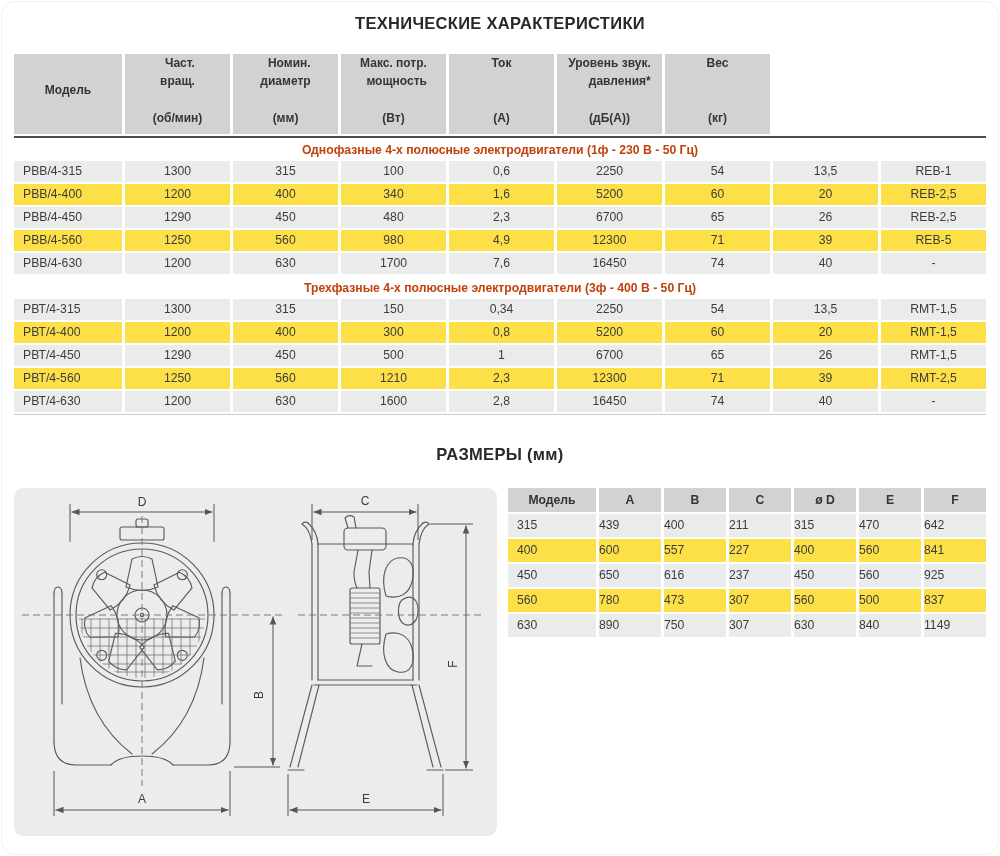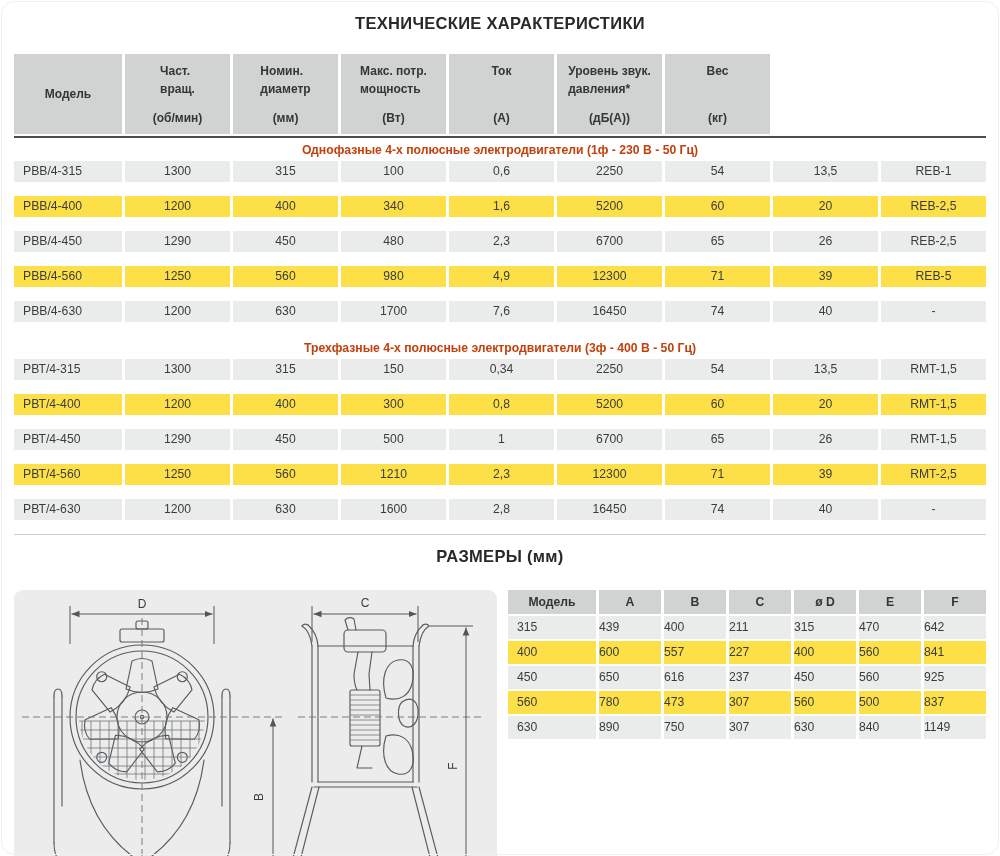--- a/index.html
+++ b/index.html
@@ -12,35 +12,35 @@
   .title{
     font-size:16.5px;font-weight:bold;color:#28292b;letter-spacing:.3px;
     margin:2px 0 21px 0;
     text-align:center;
   }
   
   .cols{display:grid;grid-template-columns:108px repeat(8,1fr);column-gap:3px;}
   .h-cell{
     background:#d1d2d2;min-height:80px;box-sizing:border-box;
     display:flex;flex-direction:column;justify-content:space-between;align-items:center;
-    text-align:left;padding:8px 2px 9px;
+    text-align:right;padding:0 2px 9px;
   }
   .h-cell.model-head{justify-content:center;}
   .h-label{font-weight:bold;font-size:12px;line-height:1.5;white-space:pre-line;color:#333537;}
   .h-unit{font-weight:bold;font-size:12px;color:#333537;}
   .spec-rule{height:2px;background:#4a4c4e;margin-top:2px;}
   .sec-title{text-align:center;font-weight:bold;font-size:12.2px;padding:5px 0 4px;color:#c2410c;}
-  .row{margin-bottom:14px;}
+  .row{margin-bottom:2px;}
   .cell{height:21px;line-height:21px;text-align:center;font-size:12.2px;color:#3a3c3e;}
   .cell.model-cell{text-align:left;padding-left:9px;}
   .light > div{background:#eaebeb;}
   .dark  > div{background:#fde047;}
   .spec-bottom{height:1px;background:#cccdcd;}
   
-  .dims-title{margin:12px 0 24px 0;}
+  .dims-title{margin:30px 0 24px 0;}
   .bottom-sec{display:flex;gap:11px;align-items:flex-start;}
   .panel{width:483px;height:348px;background:#ececec;border-radius:9px;flex:none;}
   .dims{width:478px;flex:none;}
   .dcols{display:grid;grid-template-columns:88px repeat(6,1fr);column-gap:3px;}
   .d-hcell{background:#d1d2d2;height:24px;line-height:24px;font-weight:bold;text-align:center;font-size:12.2px;color:#333537;}
   .drow{margin-top:2px;}
   .d-cell{height:23px;line-height:23px;text-align:left;font-size:12.2px;color:#3a3c3e;}
   .d-cell.d-model{text-align:left;padding-left:9px;}
   
   .ln{fill:none;stroke:#585b5e;stroke-width:1.15;stroke-linecap:round;stroke-linejoin:round;}

